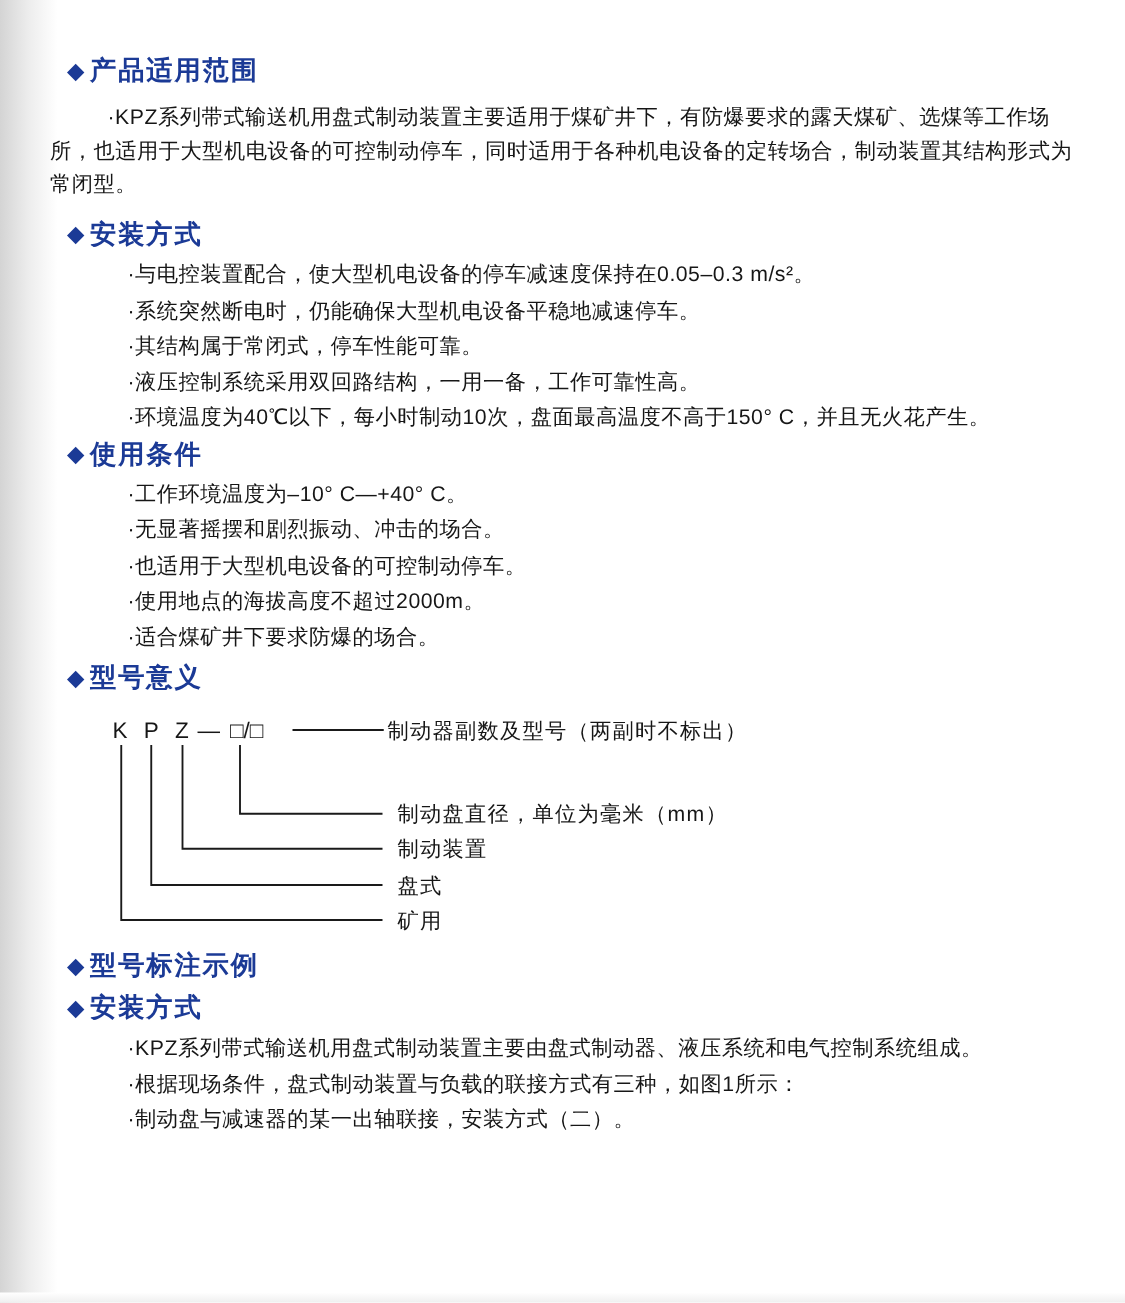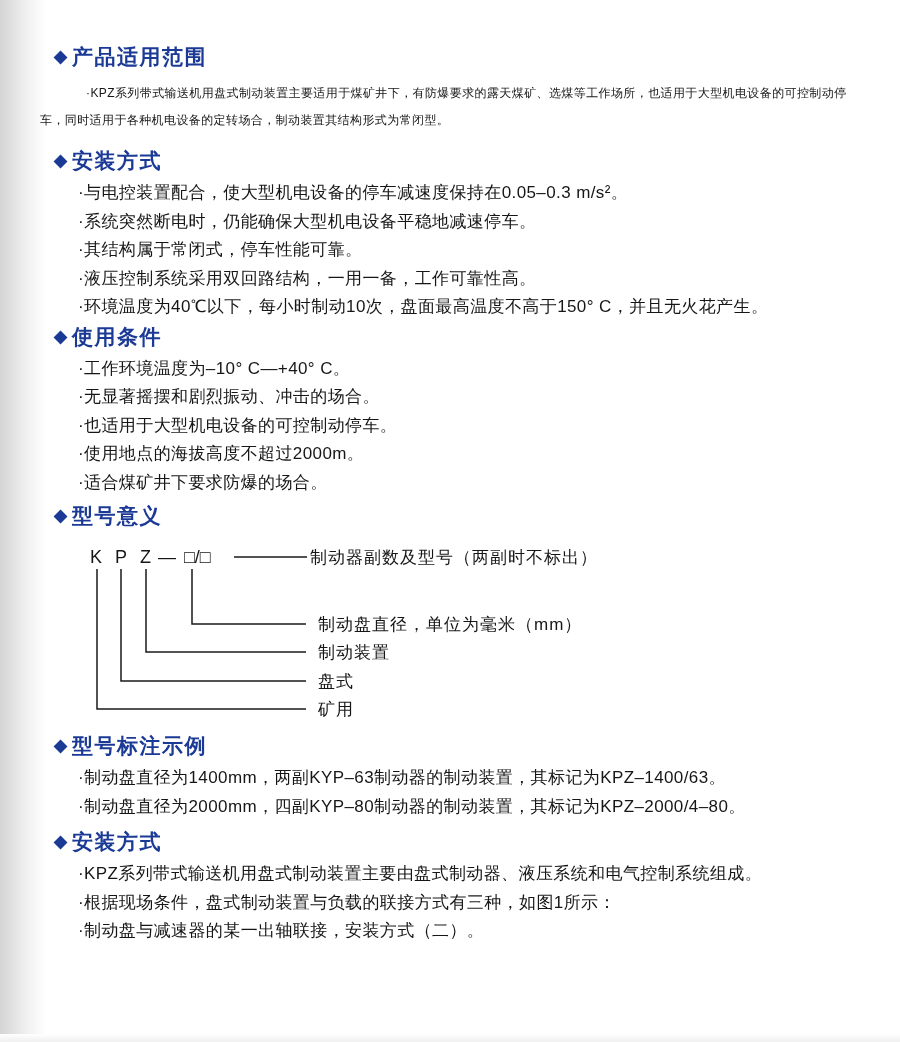--- a/index.html
+++ b/index.html
@@ -30,32 +30,32 @@
     font-size:21px; font-weight:bold;
     letter-spacing:1.5px;
     line-height:26px;
   }
   .sec-heading .diamond {
     font-size:17px; margin-right:5px; letter-spacing:0;
   }
 
   .para {
     margin:10px 34px 0 40px;
-    font-size:12px; line-height:27px;
+    font-size:17px; line-height:27px;
     text-indent:46px;
     letter-spacing:0.4px;
   }
 
   ul.bullets {
     list-style:none;
     margin:5px 30px 0 78px; padding:0;
     font-size:17px;
     letter-spacing:0.4px;
   }
-  ul.bullets li { line-height:28.5px; }
+  ul.bullets li { line-height:28.5px;margin-left:24px; }
 
   .mt14 { margin-top:14px; }
   .mt10 { margin-top:2px; }
   .mt8  { margin-top:8px; }
   .mt6  { margin-top:6px; }
 
   .diagram-wrap { margin:8px 0 0 88px; height:188px; position:relative; }
   .diagram-wrap svg { display:block; }
   .diagram-wrap text {
     font-family:"Liberation Sans", sans-serif;
@@ -138,24 +138,20 @@
         <text x="230" y="178">矿用</text>
       </svg>
     </div>
   </div>
 
   <div>
     <div class="sec-heading mt8">
       <span class="diamond">◆</span>
       <span>型号标注示例</span>
     </div>
-    <ul class="bullets">
-      <li>·制动盘直径为1400mm，两副KYP–63制动器的制动装置，其标记为KPZ–1400/63。</li>
-      <li>·制动盘直径为2000mm，四副KYP–80制动器的制动装置，其标记为KPZ–2000/4–80。</li>
-    </ul>
   </div>
 
   <div>
     <div class="sec-heading mt8">
       <span class="diamond">◆</span>
       <span>安装方式</span>
     </div>
     <ul class="bullets">
       <li>·KPZ系列带式输送机用盘式制动装置主要由盘式制动器、液压系统和电气控制系统组成。</li>
       <li>·根据现场条件，盘式制动装置与负载的联接方式有三种，如图1所示：</li>

